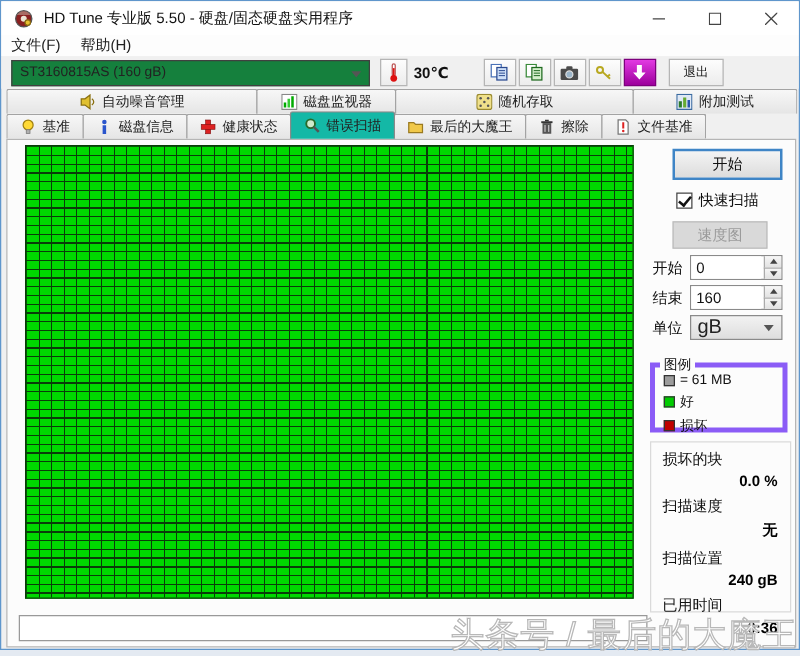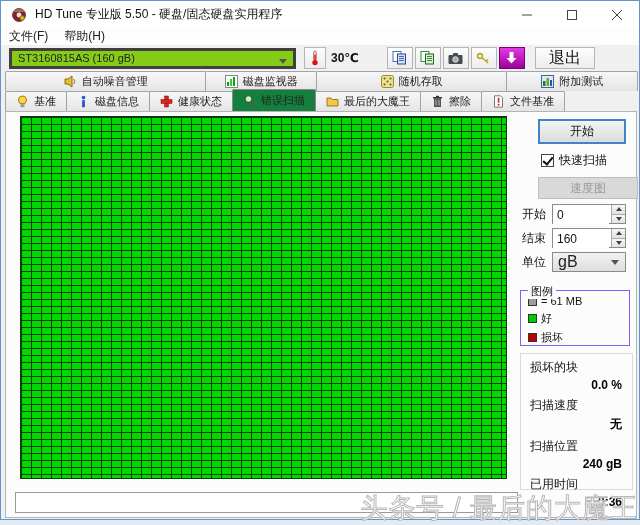--- a/index.html
+++ b/index.html
@@ -17,41 +17,41 @@
   .win-btn { width:45px; height:27px; display:flex; align-items:center; justify-content:center; cursor:default; }
 
   
   .menubar { position:absolute; left:0; top:27px; width:100%; height:17px; background:#fdfdfd;
     display:flex; align-items:center; font-size:12px; color:#222; }
   .menu-item { padding:0 8px; height:100%; display:flex; align-items:center; }
 
   
   .toolbar { position:absolute; left:0; top:44px; width:100%; height:26px; background:#f0f0f0;
     display:flex; align-items:center; }
-  .combo { position:relative; margin-left:8px; width:287px; height:21px; background:#84cc16;
-    border:3px solid #404040; font-size:11px; color:#222; display:flex; align-items:center; padding:0 18px 0 6px; }
+  .combo { position:relative; margin-left:8px; width:287px; height:21px; background:#15803d;
+    border:1px solid #404040; font-size:11px; color:#222; display:flex; align-items:center; padding:0 18px 0 6px; }
   .combo .chev, .unit-combo .chev { position:absolute; right:6px; top:8px; width:0; height:0;
     border-left:4px solid transparent; border-right:4px solid transparent; border-top:5px solid #555; }
   .tool-btn { height:22px; background:linear-gradient(#fdfdfd,#ececec); border:1px solid #b5b5b5;
     display:flex; align-items:center; justify-content:center; }
   .temp-btn { margin-left:8px; width:22px; }
   .temp-text { margin-left:5px; font-size:12px; font-weight:bold; color:#111; }
   .icon-group { display:flex; margin-left:28px; gap:2px; }
   .icon-btn { width:26px; }
   .update-btn { width:26px; background:linear-gradient(#e23ae2,#9c009c); border:1px solid #7c007c; }
-  .exit-btn { margin-left:10px; width:60px; font-size:16px; color:#111; }
+  .exit-btn { margin-left:10px; width:44px; font-size:10px; color:#111; }
 
   
   .tabs-row1 { position:absolute; left:4px; top:70px; width:632px; height:20px; display:flex; }
   .tabs-row2 { position:absolute; left:4px; top:90px; width:632px; height:20px; display:flex; }
   .tab { display:flex; align-items:center; justify-content:center; gap:5px;
     background:linear-gradient(#f7f7f7,#e5e5e5); border:1px solid #a3a3a3; border-bottom:none;
     border-radius:2px 2px 0 0; font-size:11px; color:#222; margin-right:-1px; height:100%; }
   .tabs-row2 .tab { padding:0 10px;justify-content:center; }
-  .tab.active { background:#15803d; height:22px; margin-top:-2px; z-index:3; position:relative;
+  .tab.active { background:#14b8a6; height:22px; margin-top:-2px; z-index:3; position:relative;
     border-color:#8a8a8a; }
 
   
   .content { position:absolute; left:4px; top:110px; width:632px; height:407px;
     background:#fcfcfc; border:1px solid #b5b5b5; z-index:1; }
 
   .scan-grid { position:absolute; left:19px; top:115px; width:487px; height:363px; z-index:2;
     background-color:#00d800;
     background-image:
       repeating-linear-gradient(to right, #0a3c0a 0 1px, transparent 1px 10px),
@@ -60,42 +60,42 @@
 
   
   .start-btn { position:absolute; left:537px; top:118px; width:88px; height:25px; z-index:2;
     background:linear-gradient(#f4f4f4,#dcdcdc); border:2px solid #3f85c6; font-size:12px; color:#111;
     display:flex; align-items:center; justify-content:center; }
   .chk-row { position:absolute; left:540px; top:151px; z-index:2; display:flex; align-items:center; gap:5px; }
   .checkbox { width:13px; height:13px; background:#fff; border:1px solid #444; position:relative; }
   .checkbox.checked::after { content:""; position:absolute; left:3px; top:0px; width:4px; height:8px;
     border-right:2px solid #111; border-bottom:2px solid #111; transform:rotate(40deg); }
   .chk-label { font-size:12px; color:#111; }
-  .speedmap-btn { position:absolute; left:537px; top:176px; width:100px; height:22px; z-index:2;
+  .speedmap-btn { position:absolute; left:537px; top:176px; width:76px; height:22px; z-index:2;
     background:#d9d9d9; border:1px solid #bcbcbc; color:#9a9a9a; font-size:12px;
     display:flex; align-items:center; justify-content:center; }
 
   .fld-row { position:absolute; left:521px; z-index:2; display:flex; align-items:center; }
   .fld-label { width:30px; font-size:12px; color:#111; }
   .spin-wrap { position:relative; width:74px; height:20px; border:1px solid #8a8a8a; background:#fff; }
   .spin-wrap input { width:56px; height:18px; border:none; outline:none; font-size:12px; padding-left:4px;
     font-family:inherit; color:#111; }
   .spin-col { position:absolute; right:0; top:0; width:14px; height:18px; display:flex; flex-direction:column; }
   .spin-btn { flex:1; background:linear-gradient(#f6f6f6,#e2e2e2); border-left:1px solid #aaa;
     display:flex; align-items:center; justify-content:center; }
   .spin-btn + .spin-btn { border-top:1px solid #aaa; }
   .tri-up { width:0; height:0; border-left:3px solid transparent; border-right:3px solid transparent; border-bottom:4px solid #444; }
   .tri-dn { width:0; height:0; border-left:3px solid transparent; border-right:3px solid transparent; border-top:4px solid #444; }
   .unit-combo { position:relative; width:74px; height:20px; border:1px solid #8a8a8a;
     background:linear-gradient(#f2f2f2,#dedede); font-size:16px; color:#222;
     display:flex; align-items:center; padding:0 18px 0 5px; }
   .unit-combo .chev { top:7px; }
 
   .legend-box { position:absolute; left:519px; top:289px; width:110px; height:56px; z-index:2;
-    border:1px solid #8b5cf6; }
+    border:4px solid #8b5cf6; }
   .legend-title { position:absolute; left:527px; top:283px; z-index:3; background:#fcfcfc;
     padding:0 3px; font-size:11px; color:#111; }
   .legend-item { display:flex; align-items:center; gap:4px; margin:4px 0 0 7px; font-size:11px; color:#111; }
   .legend-sq { width:9px; height:9px; border:1px solid #333; }
 
   .stats-box { position:absolute; left:519px; top:352px; width:113px; height:137px; z-index:2;
     border:1px solid #dadada; padding:5px 8px 0 9px; }
   .stat { margin-bottom:5px; }
   .stat-label { font-size:12px; color:#111; }
   .stat-value { font-size:12px; font-weight:bold; color:#000; text-align:right; padding:2px 2px 0 0; }

